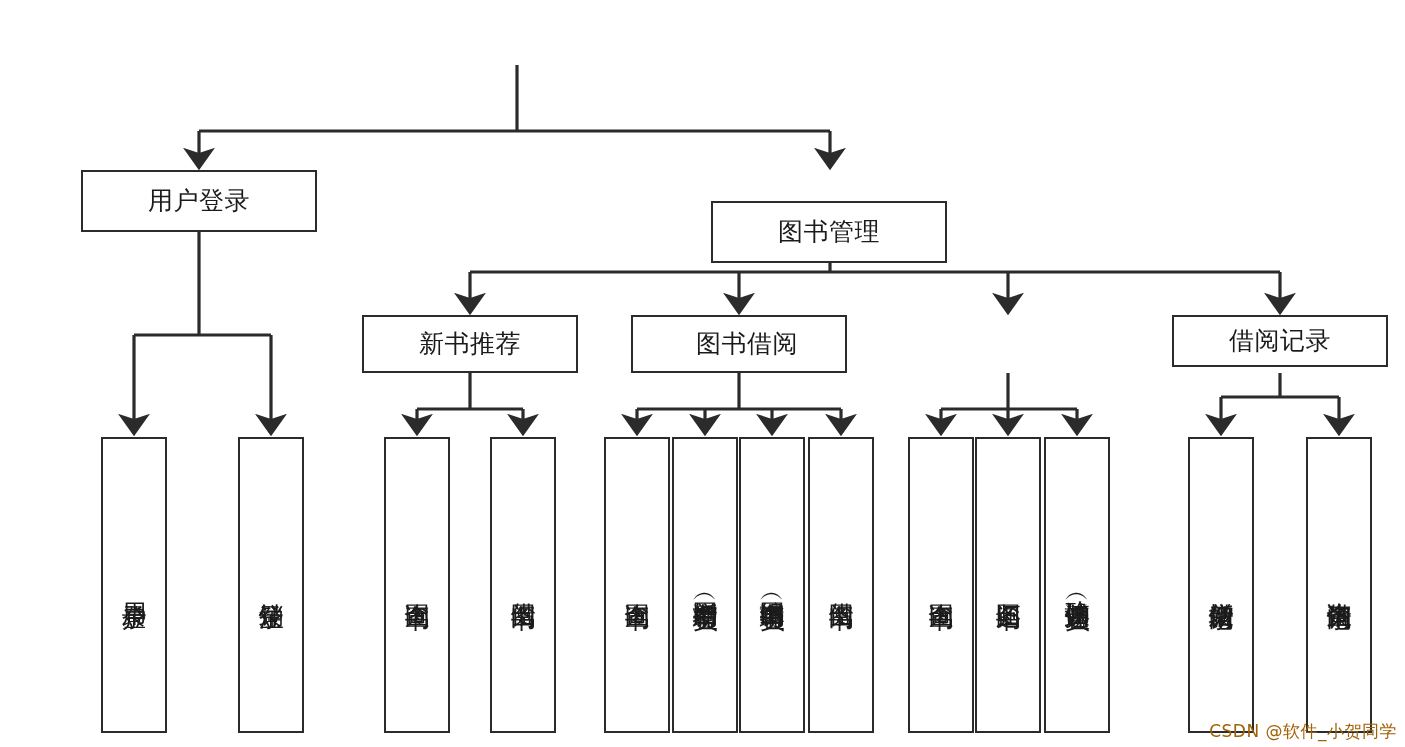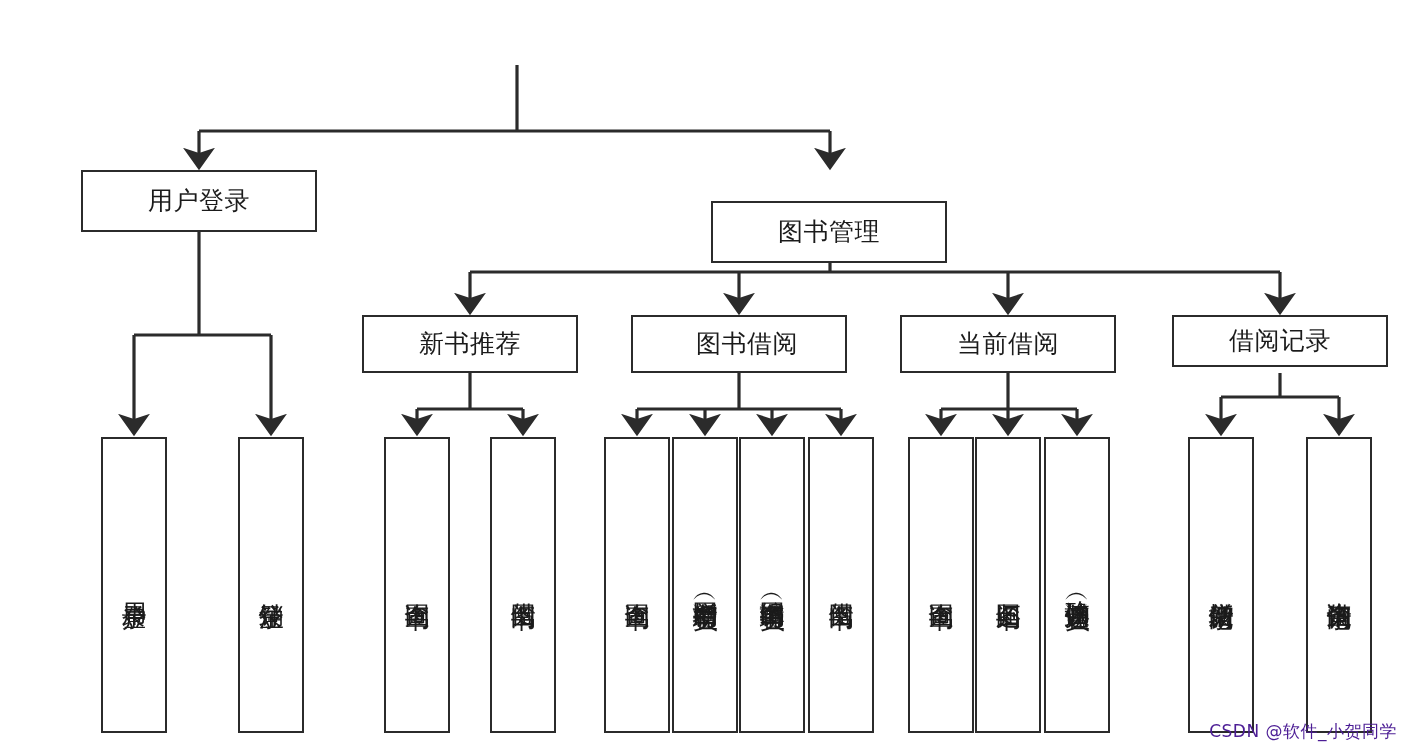--- a/index.html
+++ b/index.html
@@ -57,21 +57,21 @@
     white-space: nowrap;
   }
   #title-node {
     font-size: 26px;
   }
   #watermark {
     position: absolute;
     right: 8px;
     bottom: 4px;
     font-size: 17px;
-    color: #4c1d95;
+    color: #a16207;
     white-space: nowrap;
     letter-spacing: 0.5px;
     margin-left: 48px;
   }
 </style>
 </head>
 <body>
 
 <div id="canvas">
 
@@ -127,21 +127,20 @@
 
 
   <div class="node horiz" style="left:81px; top:170px; width:236px; height:62px;">用户登录</div>
 
   <div class="node horiz" style="left:711px; top:170px; width:236px; height:62px;margin-top:31px;">图书管理</div>
 
   <div class="node horiz" style="left:362px; top:315px; width:216px; height:58px;">新书推荐</div>
 
   <div class="node horiz" style="left:631px; top:315px; width:216px; height:58px;padding-left:16px;">图书借阅</div>
 
-  <div class="node horiz" style="left:900px; top:315px; width:216px; height:58px;">当前借阅</div>
 
   <div class="node horiz" style="left:1172px; top:315px; width:216px; height:52px;">借阅记录</div>
 
   <div class="node vert" style="left:101px; top:437px; width:66px; height:296px;">
     <span class="vtext">用户登录</span>
   </div>
 
   <div class="node vert" style="left:238px; top:437px; width:66px; height:296px;">
     <span class="vtext">注销登录</span>
   </div>

